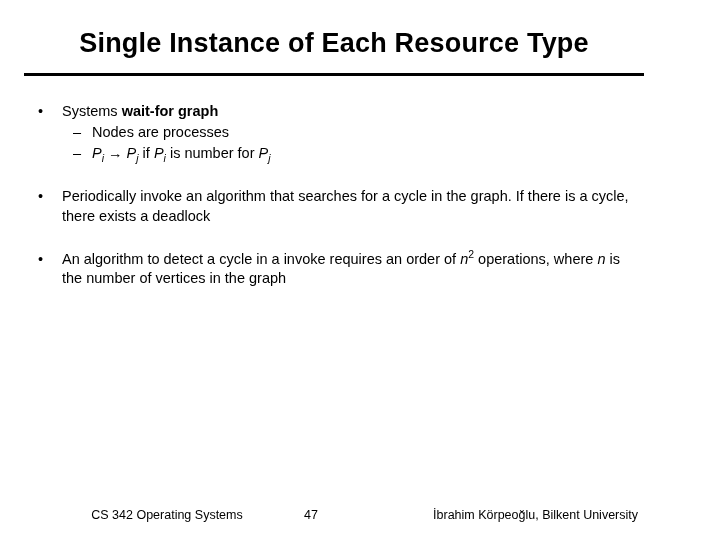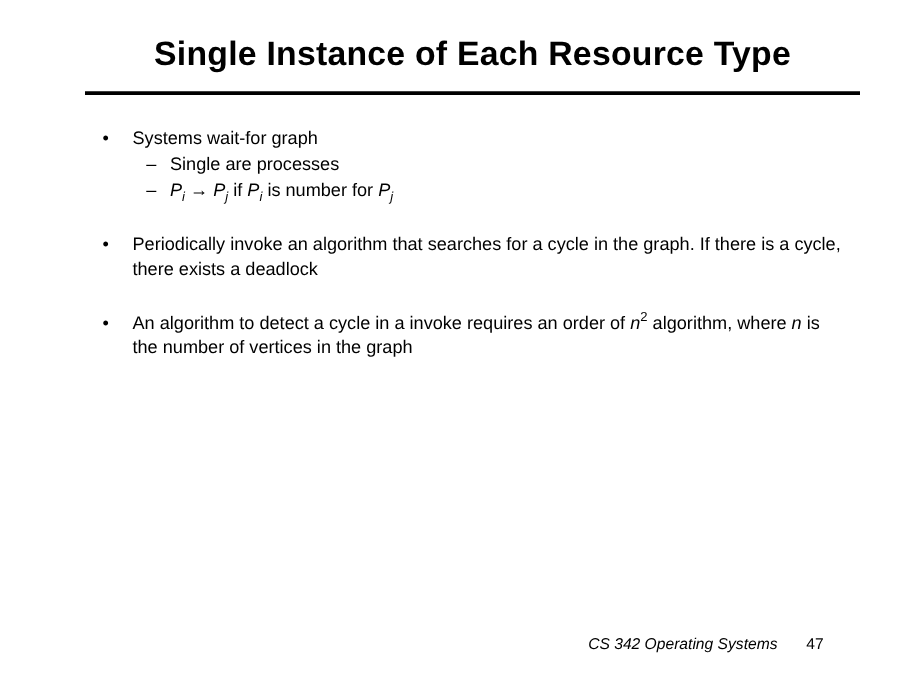--- a/index.html
+++ b/index.html
@@ -1,76 +1,77 @@
 <!DOCTYPE html>
 <html><head>
 <meta charset="utf-8">
 <style>
   * { margin: 0; padding: 0; box-sizing: border-box; }
   html, body { width: 720px; height: 540px; background: #fff; font-family: Arial, Helvetica, sans-serif; color: #000; }
-  .slide { width: 668px; height: 540px; position: relative; padding: 24px 30px 0 30px; margin-left: 44px; }
+  .slide { width: 668px; height: 540px; position: relative; padding: 24px 30px 0 30px; }
   .title { font-size: 27px; font-weight: bold; text-align: center; margin-top: 4px; margin-bottom: 14px; letter-spacing: 0.2px; }
   .rule { border: none; border-top: 3px solid #000; margin: 0 -6px 26px -6px; }
   .body { font-size: 14.5px; line-height: 1.32; padding: 0 6px; }
   .b1 { display: flex; margin-bottom: 24px; }
   .b1 .dot { width: 26px; flex: 0 0 26px; text-align: left; padding-left: 2px; }
   .b1 .content { flex: 1; }
   .b2 { display: flex; margin-top: 2px; }
   .b2 .dash { width: 30px; flex: 0 0 30px; text-align: center; }
   .b2 .txt { flex: 1; }
-  .bold { font-weight: normal; }
+  .bold { font-weight: bold; }
   .ital { font-style: italic; }
   sub { font-size: 0.72em; font-style: italic; vertical-align: sub; line-height: 0; }
   sup { font-size: 0.72em; vertical-align: super; line-height: 0; }
   .footer { position: absolute; bottom: 18px; left: 30px; right: 30px; font-size: 12.5px; display: flex; align-items: baseline; }
-  .footer .left { flex: 1; text-align: right; font-style: italic; }
-  .footer .center { width: 60px; text-align: center; }
+  .footer .left { flex: 1; text-align: center; }
+  .footer .center { width: 60px; text-align: left; }
   .footer .right { flex: 1; text-align: right; }
 </style>
 </head>
 <body>
 
 <div class="slide">
 
   <div class="title">Single Instance of Each Resource Type</div>
   <hr class="rule">
 
   <div class="body">
 
     <div class="b1">
       <div class="dot">•</div>
       <div class="content">
         <span>Systems </span><span class="bold">wait-for graph</span>
         <div class="b2">
           <div class="dash">–</div>
-          <div class="txt">Single are processes</div>
+          <div class="txt">Nodes are processes</div>
         </div>
         <div class="b2">
           <div class="dash">–</div>
           <div class="txt">
             <span class="ital">P</span><sub>i</sub>
             <span>→</span>
             <span class="ital">P</span><sub>j</sub><span> if </span><span class="ital">P</span><sub>i</sub><span> is number for </span><span class="ital">P</span><sub>j</sub>
           </div>
         </div>
       </div>
     </div>
 
     <div class="b1">
       <div class="dot">•</div>
       <div class="content">Periodically invoke an algorithm that searches for a cycle in the graph. If there is a cycle, there exists a deadlock</div>
     </div>
 
     <div class="b1">
       <div class="dot">•</div>
       <div class="content">
-        <span>An algorithm to detect a cycle in a invoke requires an order of </span><span class="ital">n</span><sup>2</sup><span> algorithm, where </span><span class="ital">n</span><span> is the number of vertices in the graph</span>
+        <span>An algorithm to detect a cycle in a invoke requires an order of </span><span class="ital">n</span><sup>2</sup><span> operations, where </span><span class="ital">n</span><span> is the number of vertices in the graph</span>
       </div>
     </div>
 
   </div>
 
   <div class="footer">
     <div class="left">CS 342 Operating Systems</div>
     <div class="center">47</div>
+    <div class="right">İbrahim Körpeoğlu, Bilkent University</div>
   </div>
 
 </div>
 
 </body></html>

